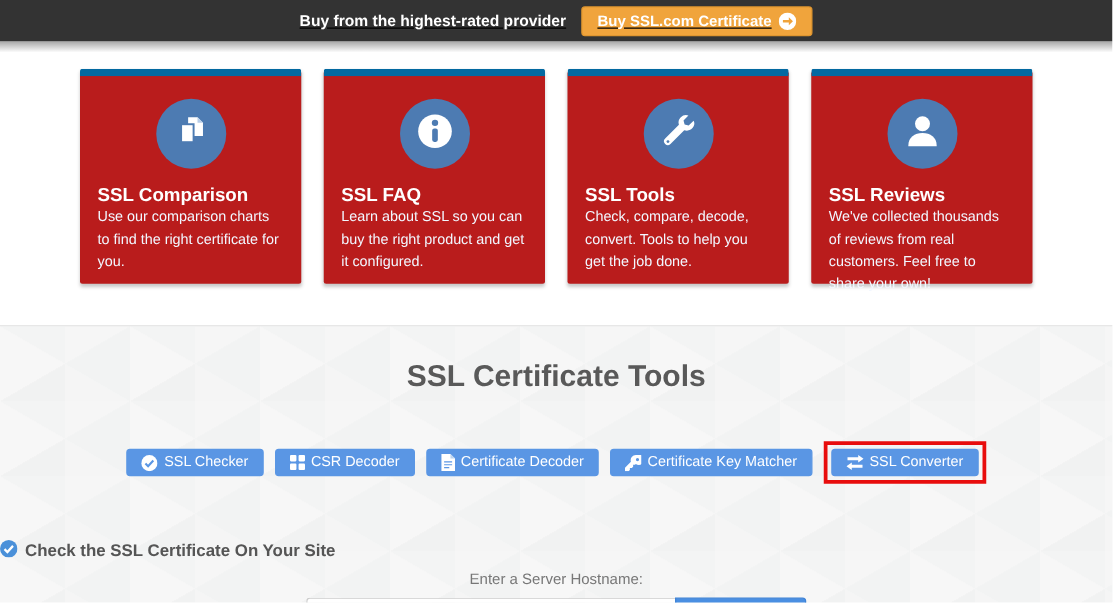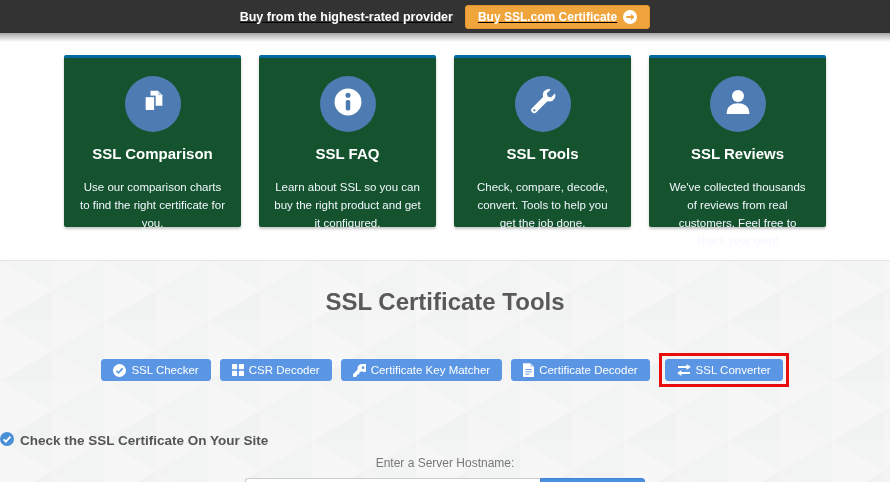--- a/index.html
+++ b/index.html
@@ -49,25 +49,25 @@
   
   .cards-row {
     width: 762px;
     margin: 13px auto 0 auto;
     display: flex;
     gap: 18px;
   }
   .card {
     flex: 1;
     height: 172px;
-    background: #14532d;
-    border-top: 3px solid #0369a1;
+    background: #b91c1c;
+    border-top: 6px solid #0369a1;
     border-radius: 2px;
     box-shadow: 0 2px 3px rgba(0,0,0,0.22);
-    text-align: center;
+    text-align: left;
     padding: 18px 14px 12px 14px;
     cursor: pointer;
   }
   .card-circle {
     width: 56px;
     height: 56px;
     border-radius: 50%;
     background: #4d7bb2;
     margin: 0 auto;
     display: flex;
@@ -77,21 +77,21 @@
   .card-title {
     color: #ffffff;
     font-size: 15px;
     font-weight: 700;
     margin-top: 13px;
   }
   .card-desc {
     color: #f2f7ff;
     font-size: 11.5px;
     line-height: 1.55;
-    margin-top: 17px;
+    margin-top: 1px;
   }
 
   
   .gray-section {
     margin-top: 33px;
     border-top: 1px solid #e7e7e7;
     height: 222px;
     background-color: #f4f4f4;
     background-image: repeating-conic-gradient(from 0deg,
       #f6f6f6 0deg 60deg, #f2f3f3 60deg 120deg, #f5f5f5 120deg 180deg,
@@ -283,40 +283,40 @@
             <rect x="8" width="6" height="6" rx="1" fill="#fff"></rect>
             <rect y="8" width="6" height="6" rx="1" fill="#fff"></rect>
             <rect x="8" y="8" width="6" height="6" rx="1" fill="#fff"></rect>
           </svg>
       </span>
       <span>CSR Decoder</span>
     </button>
 
     <button class="tool-btn">
       <span>
-        <svg width="13" height="13" viewBox="0 0 16 16">
-            <path fill="#fff" d="M10.8 0a5.2 5.2 0 0 0-5 6.7L0 12.5V16h3.5l1.3-1.3v-1.9h1.9l1.3-1.3V9.6h1.9l.7-.7A5.2 5.2 0 1 0 10.8 0zm1.5 2.9a1.6 1.6 0 1 1-1.6 1.6 1.6 1.6 0 0 1 1.6-1.6z"></path>
-          </svg>
-      </span>
-      <span>Certificate Key Matcher</span>
-    </button>
-
-    <button class="tool-btn">
-      <span>
         <svg width="11" height="14" viewBox="0 0 12 15">
             <path d="M0 0h8l4 4v11H0z" fill="#fff"></path>
             <path d="M8 0l4 4H8z" fill="#bcd4f0"></path>
             <g stroke="#5a96e4" stroke-width="1">
               <line x1="2.5" y1="7" x2="9.5" y2="7"></line>
               <line x1="2.5" y1="9.5" x2="9.5" y2="9.5"></line>
               <line x1="2.5" y1="12" x2="7" y2="12"></line>
             </g>
           </svg>
       </span>
       <span>Certificate Decoder</span>
+    </button>
+
+    <button class="tool-btn">
+      <span>
+        <svg width="13" height="13" viewBox="0 0 16 16">
+            <path fill="#fff" d="M10.8 0a5.2 5.2 0 0 0-5 6.7L0 12.5V16h3.5l1.3-1.3v-1.9h1.9l1.3-1.3V9.6h1.9l.7-.7A5.2 5.2 0 1 0 10.8 0zm1.5 2.9a1.6 1.6 0 1 1-1.6 1.6 1.6 1.6 0 0 1 1.6-1.6z"></path>
+          </svg>
+      </span>
+      <span>Certificate Key Matcher</span>
     </button>
 
     <span class="highlight-box">
       <button class="tool-btn">
         <span>
           <svg width="14" height="12" viewBox="0 0 16 14">
               <path fill="#fff" d="M11 0l5 3.5L11 7V4.8H1V2.2h10zM5 7L0 10.5 5 14v-2.2h10V9.2H5z"></path>
             </svg>
         </span>
         <span>SSL Converter</span>

